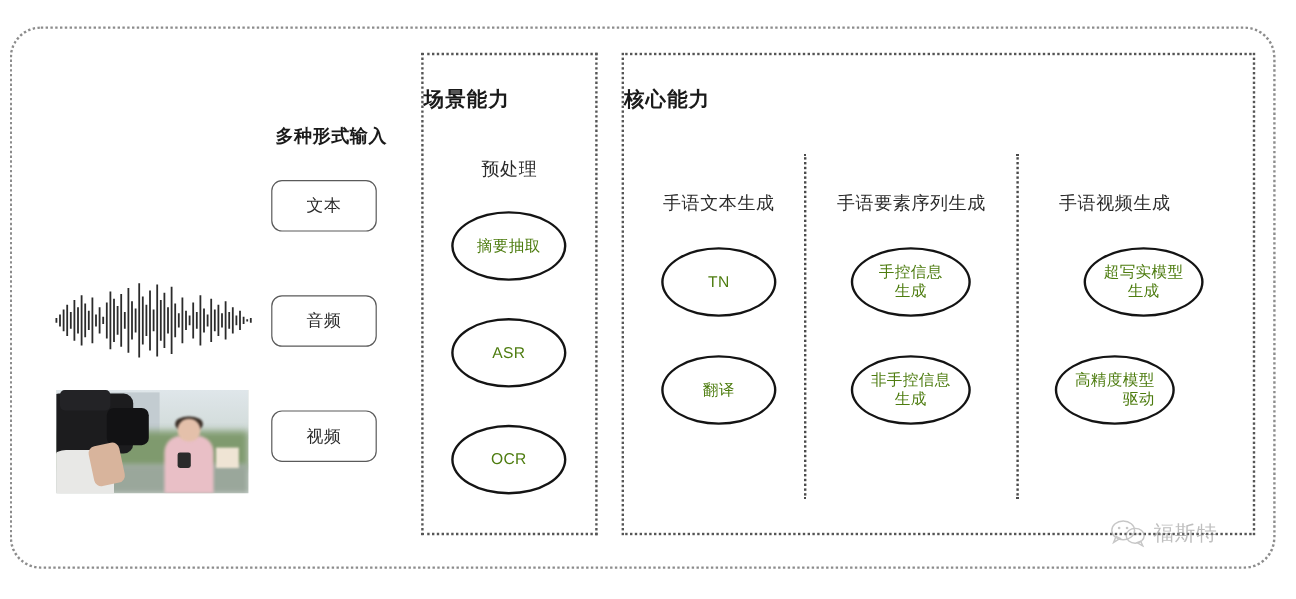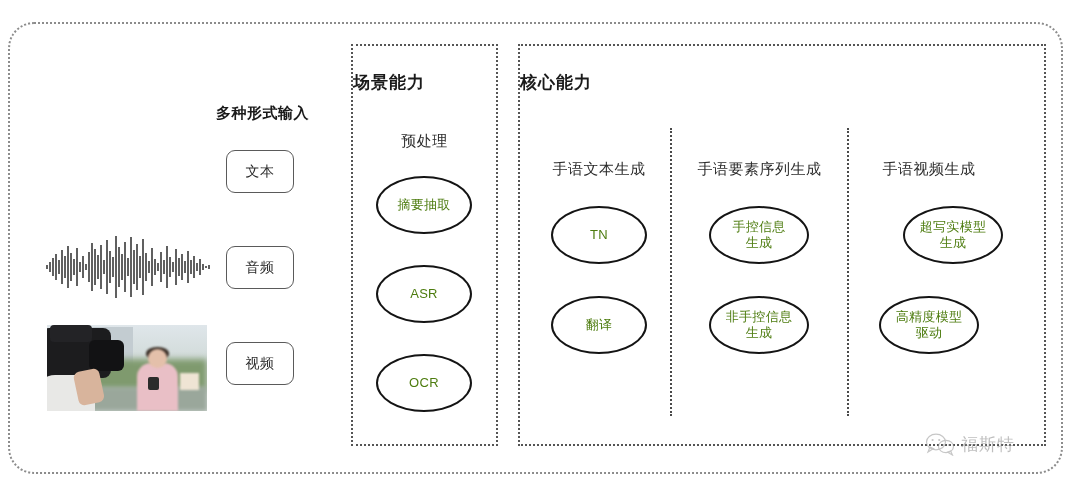--- a/index.html
+++ b/index.html
@@ -62,38 +62,39 @@
   }
   .panel-scene .panel-title { top: 25px; }
   .panel-core  .panel-title { top: 25px; }
 
   
   .left-heading {
     position: absolute;
     left: 216px;
     top: 104px;
     width: 120px;
+    text-align: center;
     font-size: 15px;
     font-weight: bold;
     color: #1a1a1a;
     letter-spacing: 0.5px;
   }
   .sample-sentence {
     position: absolute;
     left: 44px;
     top: 157px;
     width: 168px;
     text-align: center;
     font-size: 17px;
     color: #3b3b3b;
     letter-spacing: 0.5px;
   }
   .input-chip {
     position: absolute;
-    width: 68px;
+    width: 88px;
     height: 43px;
     border: 1.6px solid #5a5a5a;
     border-radius: 9px;
     box-sizing: border-box;
     display: flex;
     align-items: center;
     justify-content: center;
     font-size: 14px;
     color: #2b2b2b;
     background: #fff;
@@ -389,21 +390,21 @@
     </div>
   </div>
 
   <div class="col-heading" style="left:849px; width:160px;">手语视频生成</div>
   <div class="ellipse wide" style="left:903px; top:206px;">
     <div>
       <div>超写实模型</div>
       <div>生成</div>
     </div>
   </div>
-  <div class="ellipse wide" style="left:879px; top:296px;">
+  <div class="ellipse wide" style="left:879px; top:296px;text-align:right;">
     <div>
       <div>高精度模型</div>
       <div>驱动</div>
     </div>
   </div>
 
   <div class="watermark">
     <svg width="30" height="24" viewBox="0 0 30 24">
       <ellipse cx="11" cy="10" rx="9.5" ry="7.8" fill="none" stroke="#9a9a9a" stroke-width="1.2"></ellipse>
       <path d="M5 15 L3 20 L8.5 16.6 Z" fill="none" stroke="#9a9a9a" stroke-width="1.2"></path>

